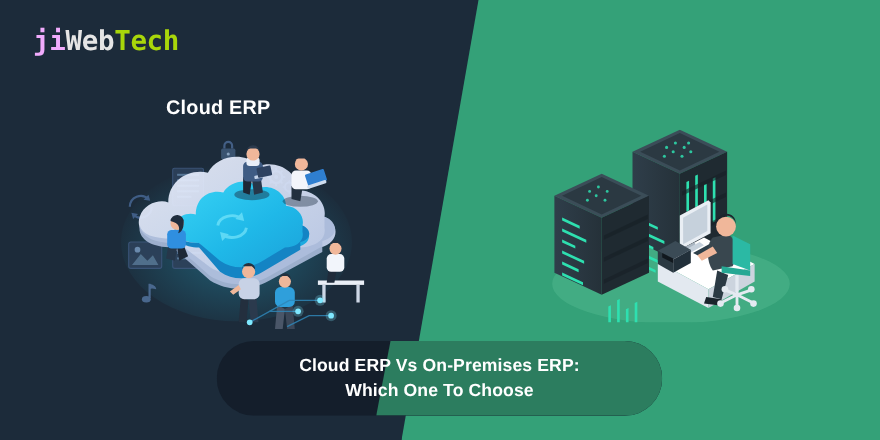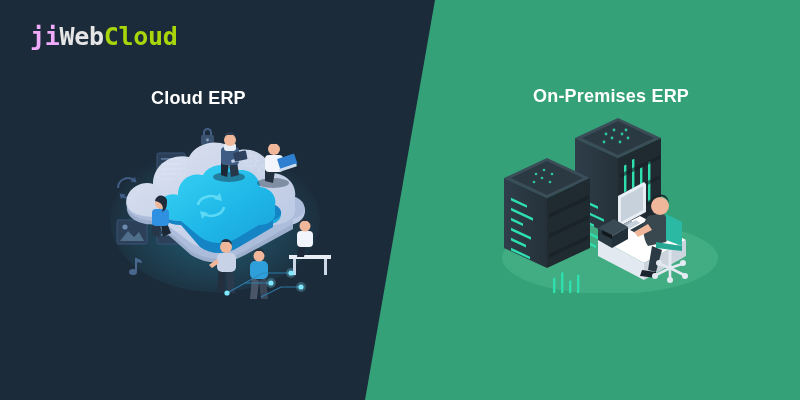--- a/index.html
+++ b/index.html
@@ -66,25 +66,24 @@
 </style>
 </head>
 <body>
 
 <div id="canvas">
 
   <div class="half half-dark"></div>
   <div class="half half-green"></div>
 
   <div class="logo">
-    <span class="lg-ji">ji</span><span class="lg-web">Web</span><span class="lg-tech">Cloud</span>
+    <span class="lg-ji">ji</span><span class="lg-web">Web</span><span class="lg-tech">Tech</span>
   </div>
 
   <div class="side-title title-cloud">Cloud ERP</div>
-  <div class="side-title title-onprem">On-Premises ERP</div>
 
   <div class="cloud-art">
     <svg width="240" height="175" viewBox="0 0 240 175">
       <defs>
         <radialGradient id="cloudGlow" cx="50%" cy="55%" r="55%">
           <stop offset="0%" stop-color="#2bd8ff" stop-opacity=".30"></stop>
           <stop offset="100%" stop-color="#2bd8ff" stop-opacity="0"></stop>
         </radialGradient>
         <linearGradient id="cloudTop" x1="0" y1="0" x2="1" y2="1">
           <stop offset="0%" stop-color="#39d4f5"></stop>
@@ -435,14 +434,22 @@
               <circle cx="195" cy="158" r="3"></circle>
             <circle cx="180" cy="162" r="3"></circle>
               <circle cx="169" cy="145" r="3"></circle>
               <circle cx="193" cy="145" r="3"></circle>
           </g>
         </g>
       </g>
     </svg>
   </div>
 
+  <div class="pill-wrap">
+    <div class="pill-dark"></div>
+    <div class="pill-green"></div>
+    <div class="pill-text">
+      <span>Cloud ERP Vs On-Premises ERP:</span>
+      <span>Which One To Choose</span>
+    </div>
+  </div>
 
 </div>
 
 </body></html>

